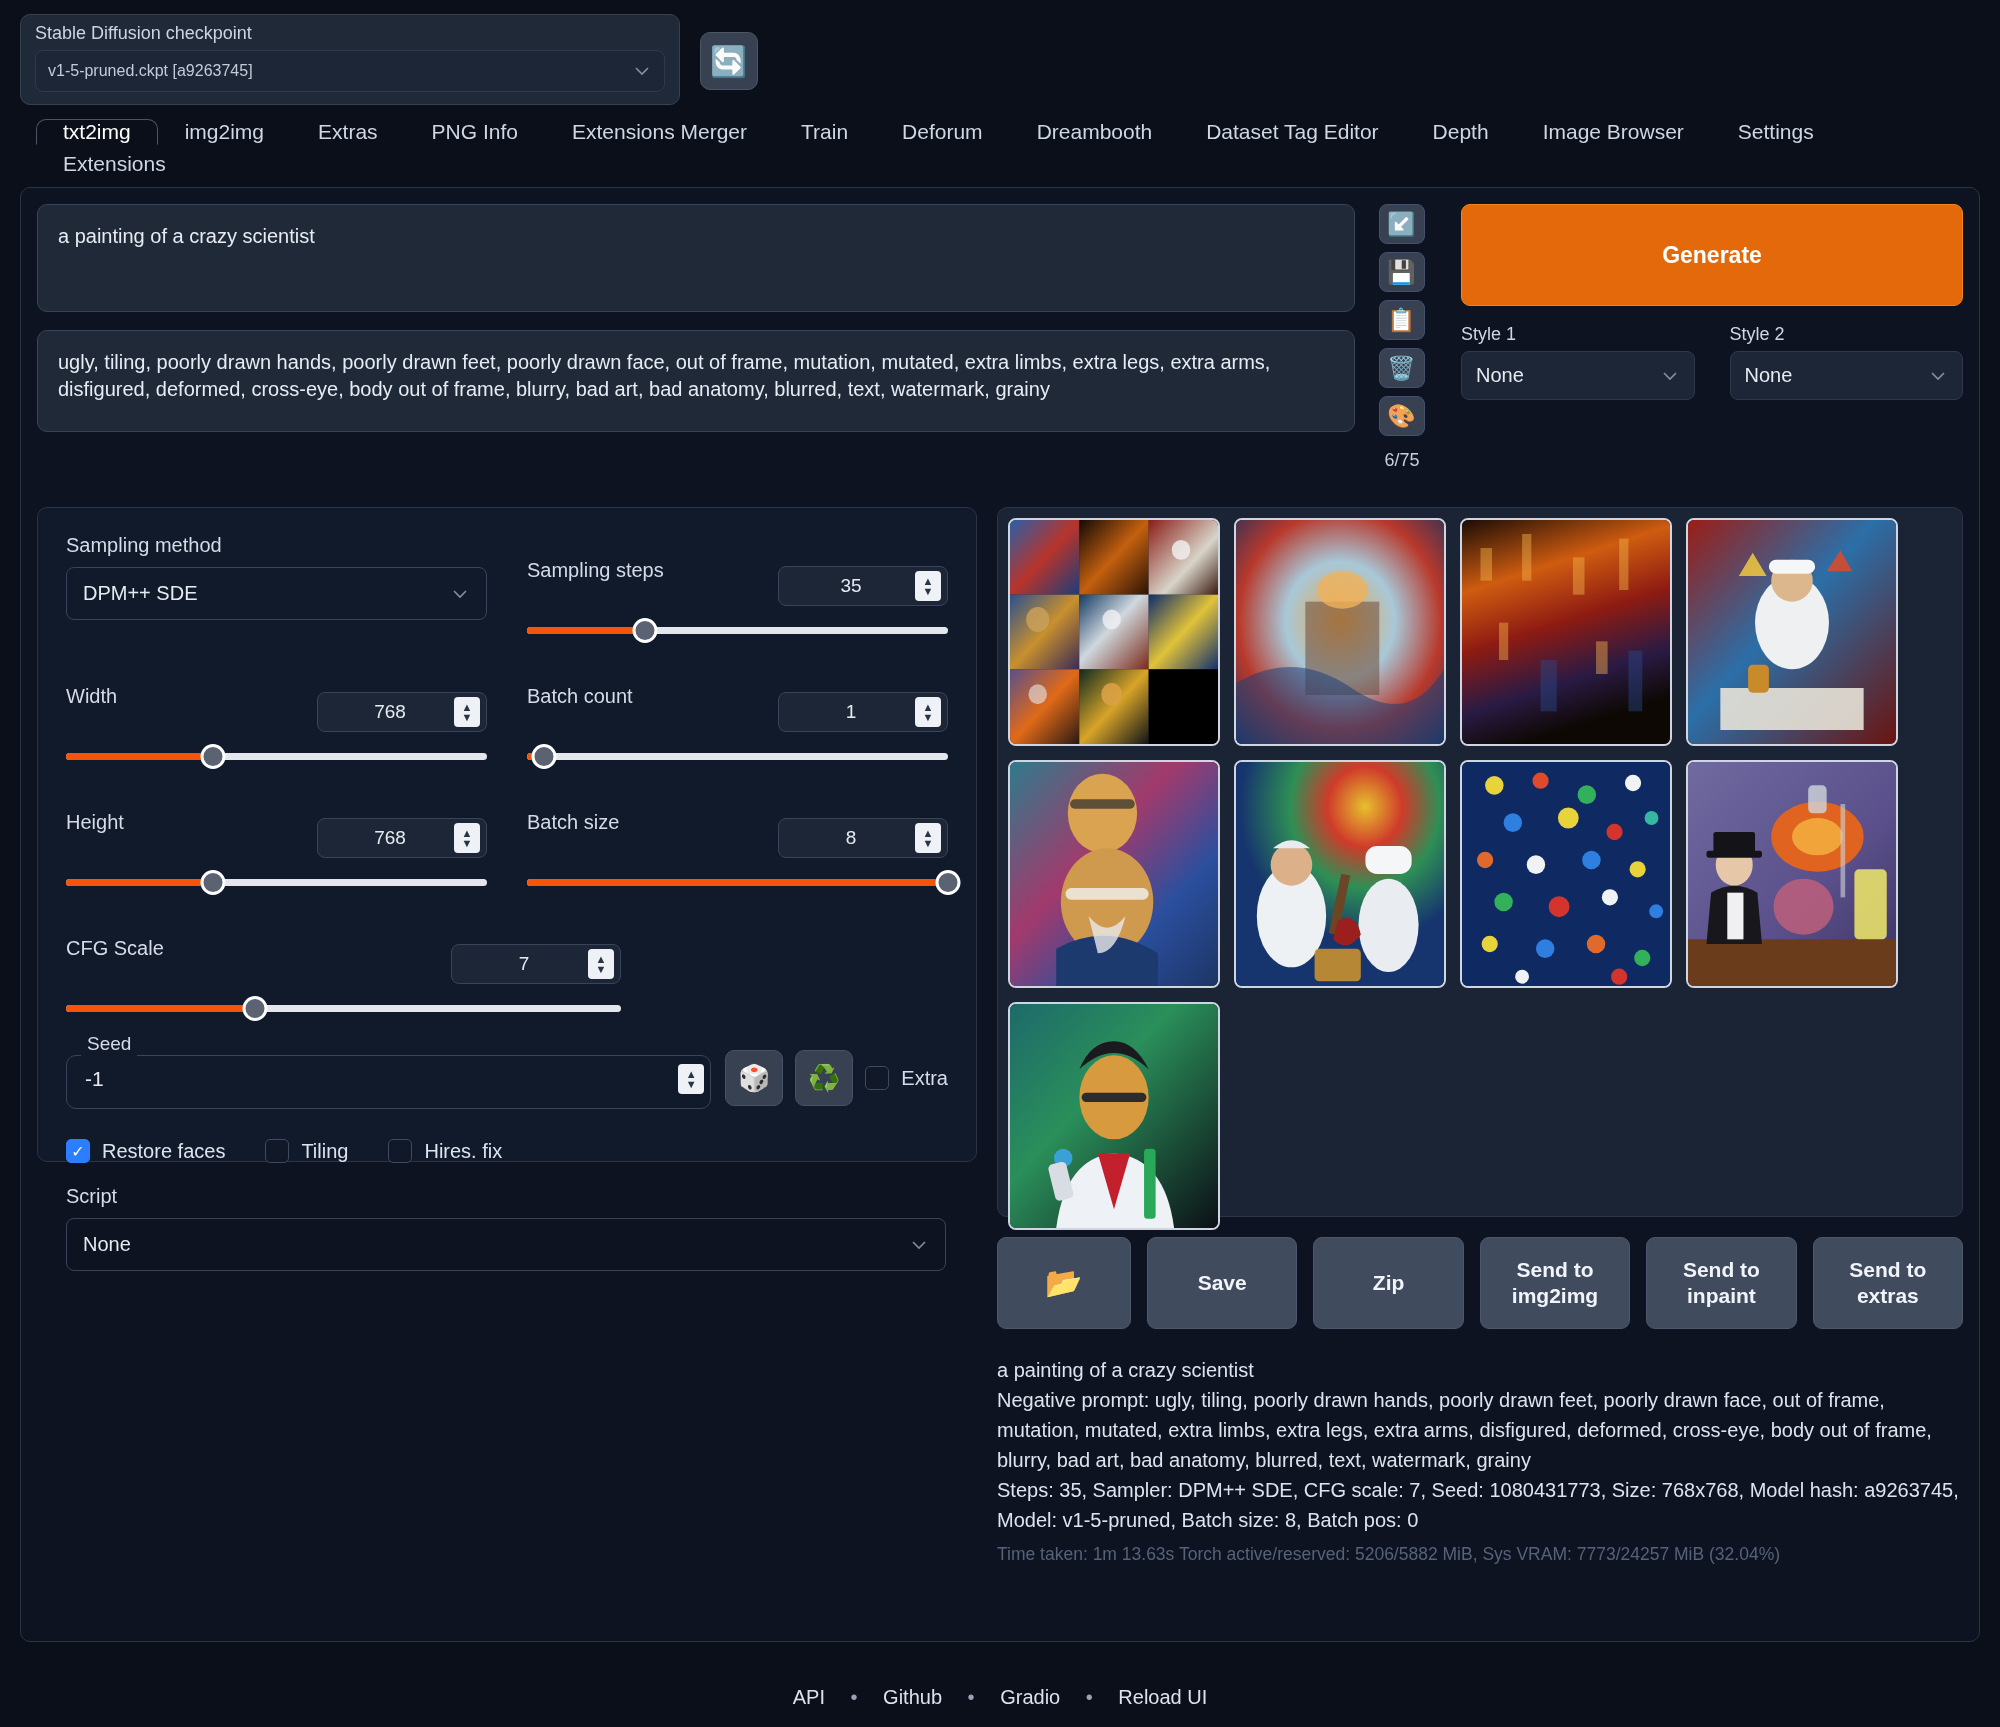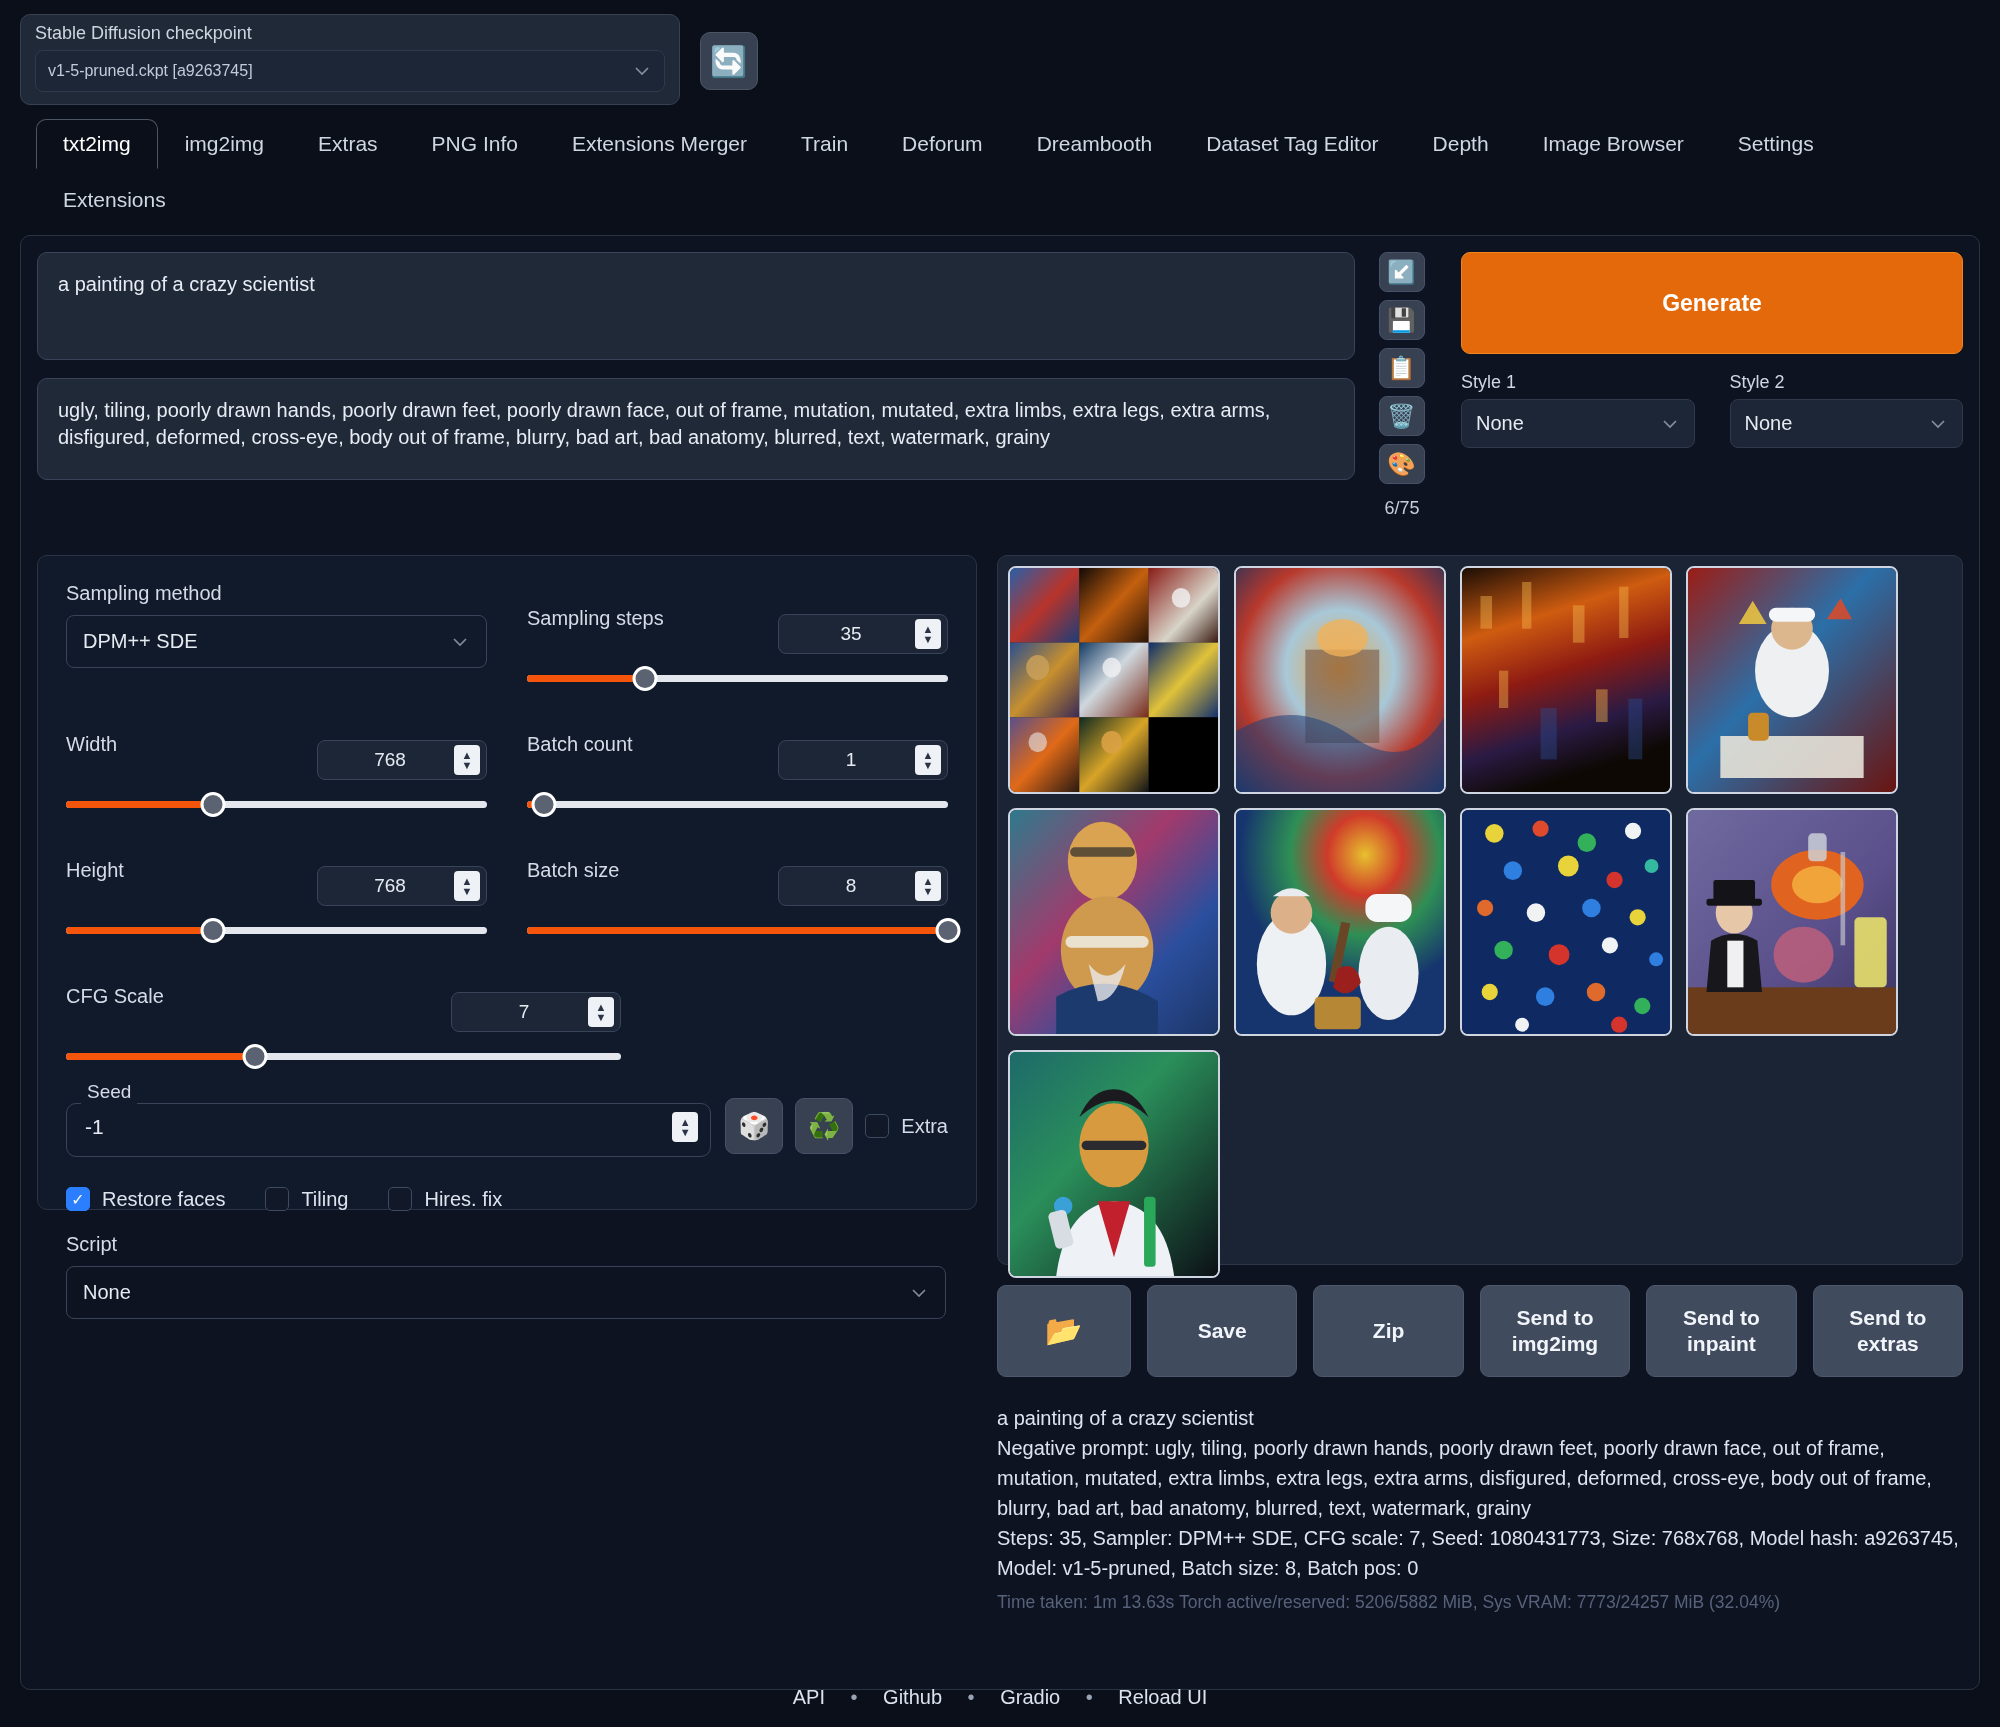--- a/index.html
+++ b/index.html
@@ -23,21 +23,21 @@
      background:#1c2636; border:1px solid #30394b; border-radius:8px; padding:10px 12px; }
   .chev { width: 20px; height: 20px; opacity: .75; }
   .refresh-btn {
     width: 58px; height: 58px; background: #374151; border: 1px solid #4b5563;
     border-radius: 10px; display: flex; align-items: center; justify-content: center;
     font-size: 30px; margin-top: 18px; cursor: pointer;
   }
 
   
   .tabs { padding: 14px 20px 0 36px; display: flex; flex-wrap: wrap; align-items: center; }
-  .tab { font-size: 21px; color: #cfd7e3; padding: 12px 26px; cursor: pointer;
+  .tab { font-size: 21px; color: #cfd7e3; padding: 0 26px; cursor: pointer;
          border: 1px solid transparent; border-radius: 10px 10px 0 0; white-space: nowrap; }
   .tab.active { color: #ffffff; border-color: #4b5563; border-bottom-color: transparent;
                 background: #0b0f19; }
   .tabs-row2 { padding: 6px 20px 0 36px; }
 
   
   .panel {
     margin: 10px 20px 0 20px; border: 1px solid #2b3443; border-radius: 10px;
     background: #0d1321; height: 1455px; position: relative; padding: 16px;
   }
@@ -107,21 +107,21 @@
   }
   .num-val { flex: 1; text-align: center; }
   .spin { width: 26px; height: 30px; background: #eef1f6; border-radius: 4px;
           display:flex; flex-direction:column; align-items:center; justify-content:center;
           color:#2b3445; font-size: 11px; line-height: 10px; cursor: pointer; }
 
   .label-num-row { display: flex; align-items: center; justify-content: space-between; margin-top: 16px; }
 
   .seed-fieldset {
     border: 1px solid #39445a; border-radius: 10px; margin-top: 22px;
-    padding: 0 12px 14px 14px; position: relative;
+    padding: 0 6px 14px 14px; position: relative;
   }
   .seed-legend { font-size: 19px; color: #d5dce7; background: #111a2b;
                  display: inline-block; padding: 0 6px; transform: translateY(-11px); }
   .seed-inner { display: flex; align-items: center; justify-content: space-between; margin-top: -2px; }
   .seed-val { font-size: 21px; color: #e6ebf2; padding-left: 4px; }
 
   .seedrow { display: flex; align-items: flex-start; gap: 14px; }
   .big-btn { width: 58px; height: 56px; background: #374151; border: 1px solid #46526a;
              border-radius: 9px; display:flex; align-items:center; justify-content:center;
              font-size: 26px; cursor: pointer; }

